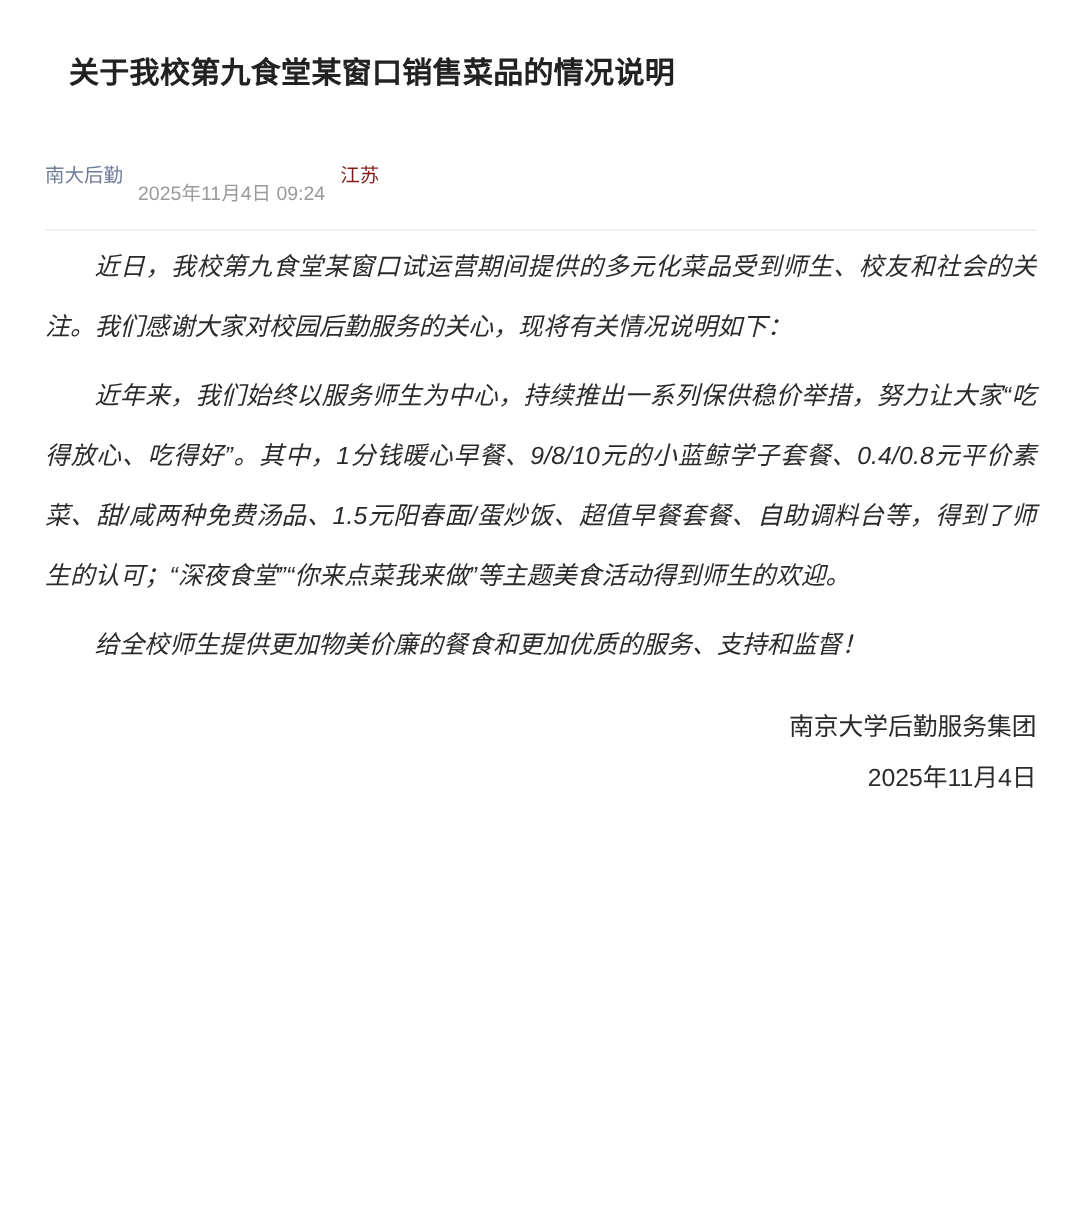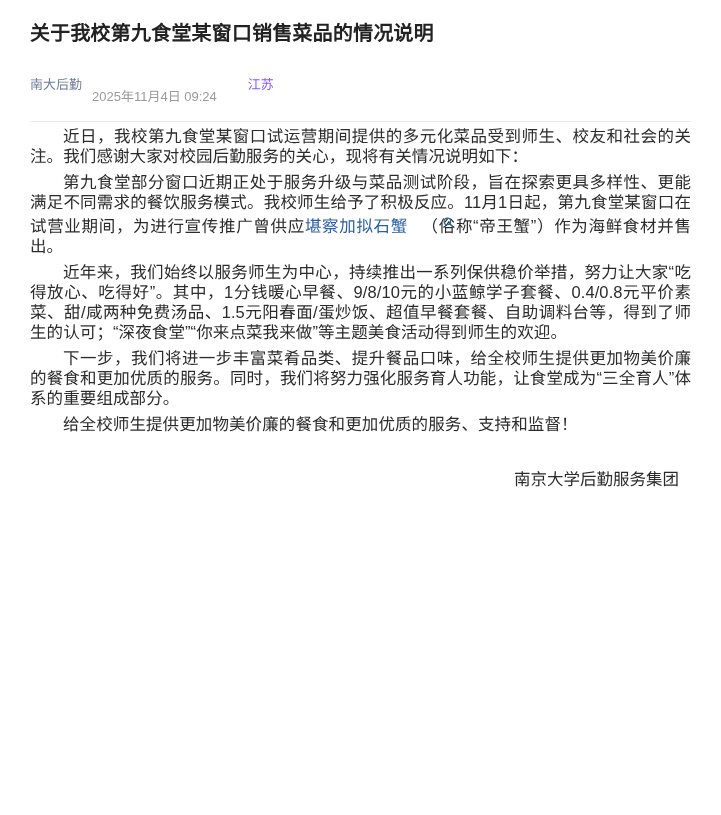--- a/index.html
+++ b/index.html
@@ -20,60 +20,60 @@
     height: 815px;
     box-sizing: border-box;
     background: #ffffff;
     overflow: hidden;
   }
   .article-title {
     font-size: 20px;
     font-weight: bold;
     color: #222222;
     line-height: 30px;
-    margin: 0;
+    margin: 16px;
     padding: 18px 30px 0 30px;
     letter-spacing: 0.2px;
     font-family: Liberation Serif, serif;
   }
   .meta-row {
     display: flex;
     align-items: center;
     padding: 14px 42px 0 30px;
     font-size: 13px;
     color: #8a8a8a;
     gap: 10px;
   }
   .meta-source {
     color: #6f7c99;
   }
   .meta-time {
     color: #9a9a9a;
     margin-top: 24px;
   }
   .meta-region {
-    color: #8b5cf6;
-    margin-left: 21px;
+    color: #7f1d1d;
   }
   .divider {
     margin: 16px 30px 0 30px;
     height: 1px;
     background: #ececec;
   }
   .body-text {
     padding: 4px 30px 0 30px;
   }
   .body-text p {
     font-size: 16.5px;
-    line-height: 20px;
+    line-height: 40px;
     color: #2b2b2b;
     margin: 0 0 6px 0;
     text-indent: 2em;
     text-align: justify;
     letter-spacing: 0.1px;
+    font-style: italic;
   }
   .hot-link {
     color: #2b5fa8;
     text-decoration: none;
     position: relative;
     white-space: nowrap;
   }
   .hot-link .magnifier {
     display: inline-block;
     width: 11px;
@@ -82,22 +82,21 @@
     vertical-align: 4px;
   }
   .sign-block {
     padding: 12px 30px 0 30px;
     text-align: right;
   }
   .sign-block p {
     font-size: 16.5px;
     line-height: 34px;
     color: #2b2b2b;
-    margin: 12px;
-    font-family: Liberation Mono, monospace;
+    margin: 0;
   }
 </style>
 </head>
 <body>
 
 <div class="page">
 
   <h1 class="article-title">关于我校第九食堂某窗口销售菜品的情况说明</h1>
 
   <div class="meta-row">
@@ -105,32 +104,26 @@
     <span class="meta-time">2025年11月4日 09:24</span>
     <span class="meta-region">江苏</span>
   </div>
 
   <div class="divider"></div>
 
   <div class="body-text">
 
     <p>近日，我校第九食堂某窗口试运营期间提供的多元化菜品受到师生、校友和社会的关注。我们感谢大家对校园后勤服务的关心，现将有关情况说明如下：</p>
 
-    <p>
-      <span>第九食堂部分窗口近期正处于服务升级与菜品测试阶段，旨在探索更具多样性、更能满足不同需求的餐饮服务模式。我校师生给予了积极反应。11月1日起，第九食堂某窗口在试营业期间，为进行宣传推广曾供应</span><a class="hot-link" href="#"><span>堪察加拟石蟹</span><span class="magnifier"><svg width="11" height="11" viewBox="0 0 11 11" xmlns="http://www.w3.org/2000/svg">
-              <circle cx="4.4" cy="4.4" r="3.3" fill="none" stroke="#2b5fa8" stroke-width="1.1"></circle>
-              <line x1="6.9" y1="6.9" x2="10" y2="10" stroke="#2b5fa8" stroke-width="1.2" stroke-linecap="round"></line>
-            </svg></span></a><span>（俗称“帝王蟹”）作为海鲜食材并售出。</span>
-    </p>
 
 
     <p>近年来，我们始终以服务师生为中心，持续推出一系列保供稳价举措，努力让大家“吃得放心、吃得好”。其中，1分钱暖心早餐、9/8/10元的小蓝鲸学子套餐、0.4/0.8元平价素菜、甜/咸两种免费汤品、1.5元阳春面/蛋炒饭、超值早餐套餐、自助调料台等，得到了师生的认可；“深夜食堂”“你来点菜我来做”等主题美食活动得到师生的欢迎。</p>
 
-    <p>下一步，我们将进一步丰富菜肴品类、提升餐品口味，给全校师生提供更加物美价廉的餐食和更加优质的服务。同时，我们将努力强化服务育人功能，让食堂成为“三全育人”体系的重要组成部分。</p>
 
     <p>给全校师生提供更加物美价廉的餐食和更加优质的服务、支持和监督！</p>
   </div>
 
   <div class="sign-block">
     <p>南京大学后勤服务集团</p>
+    <p>2025年11月4日</p>
   </div>
 
 </div>
 
 </body></html>

